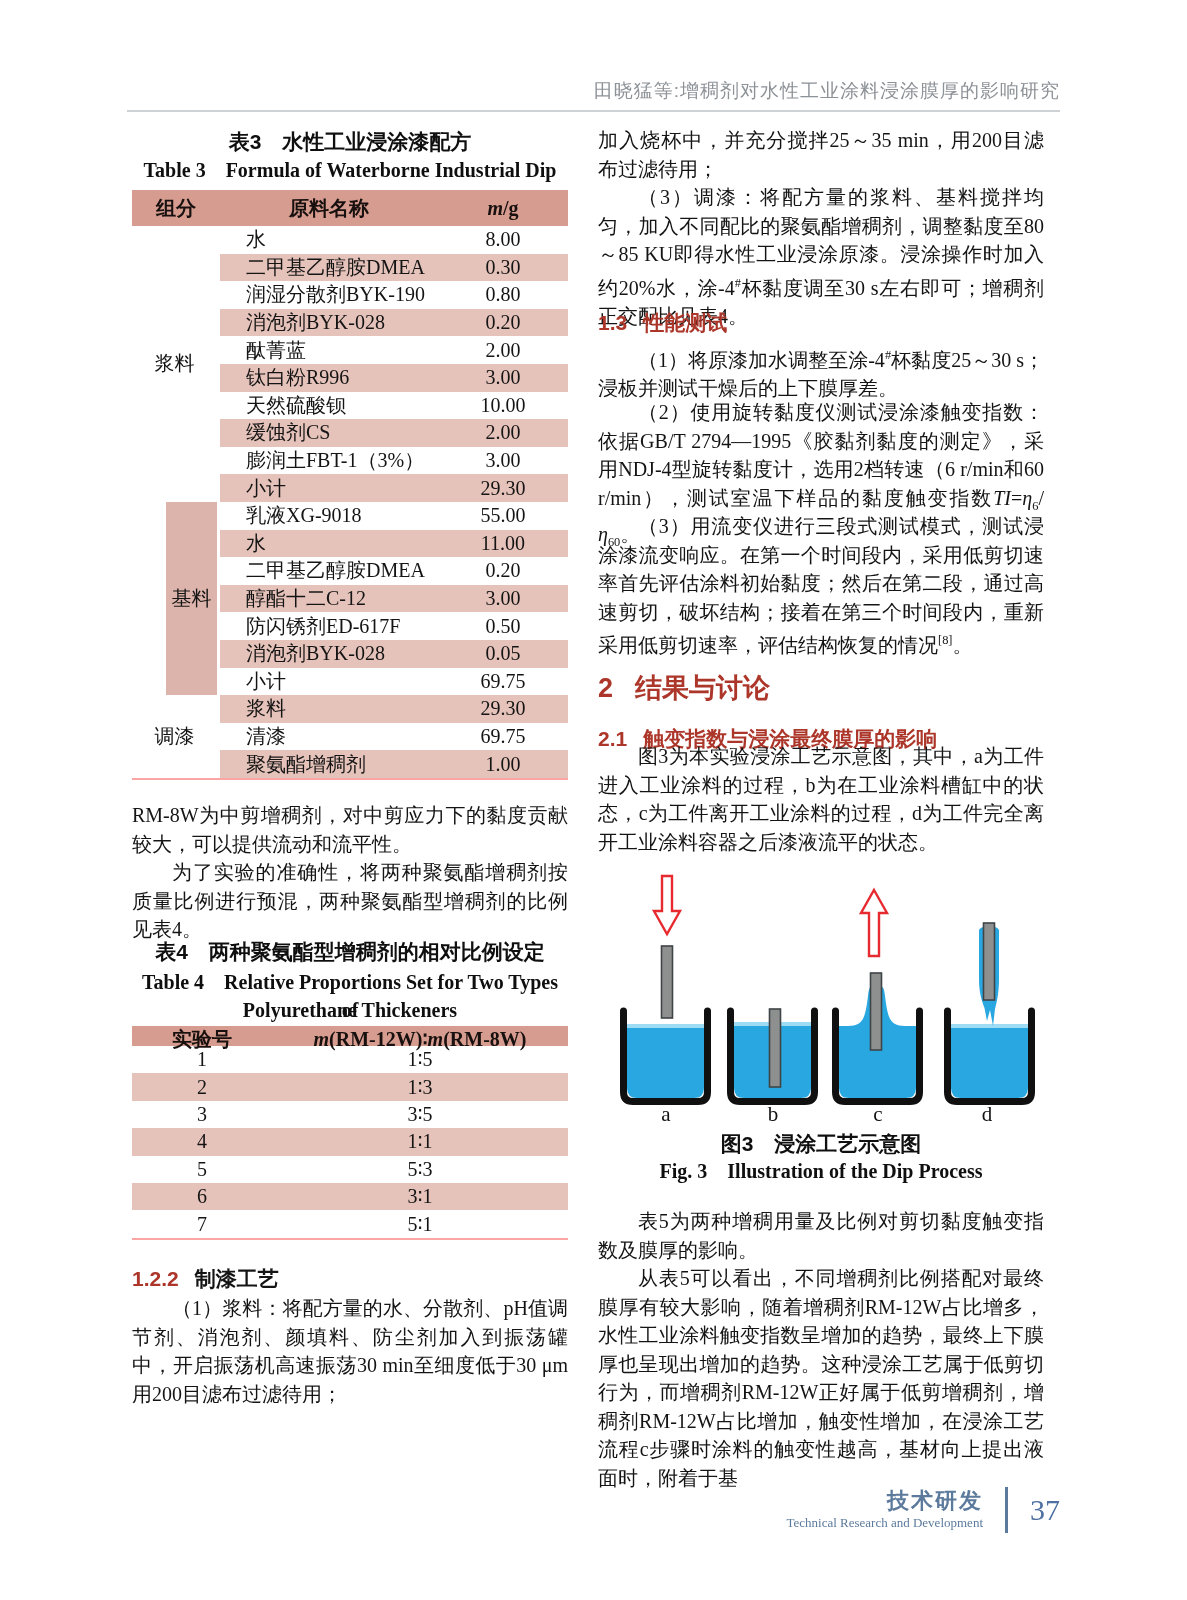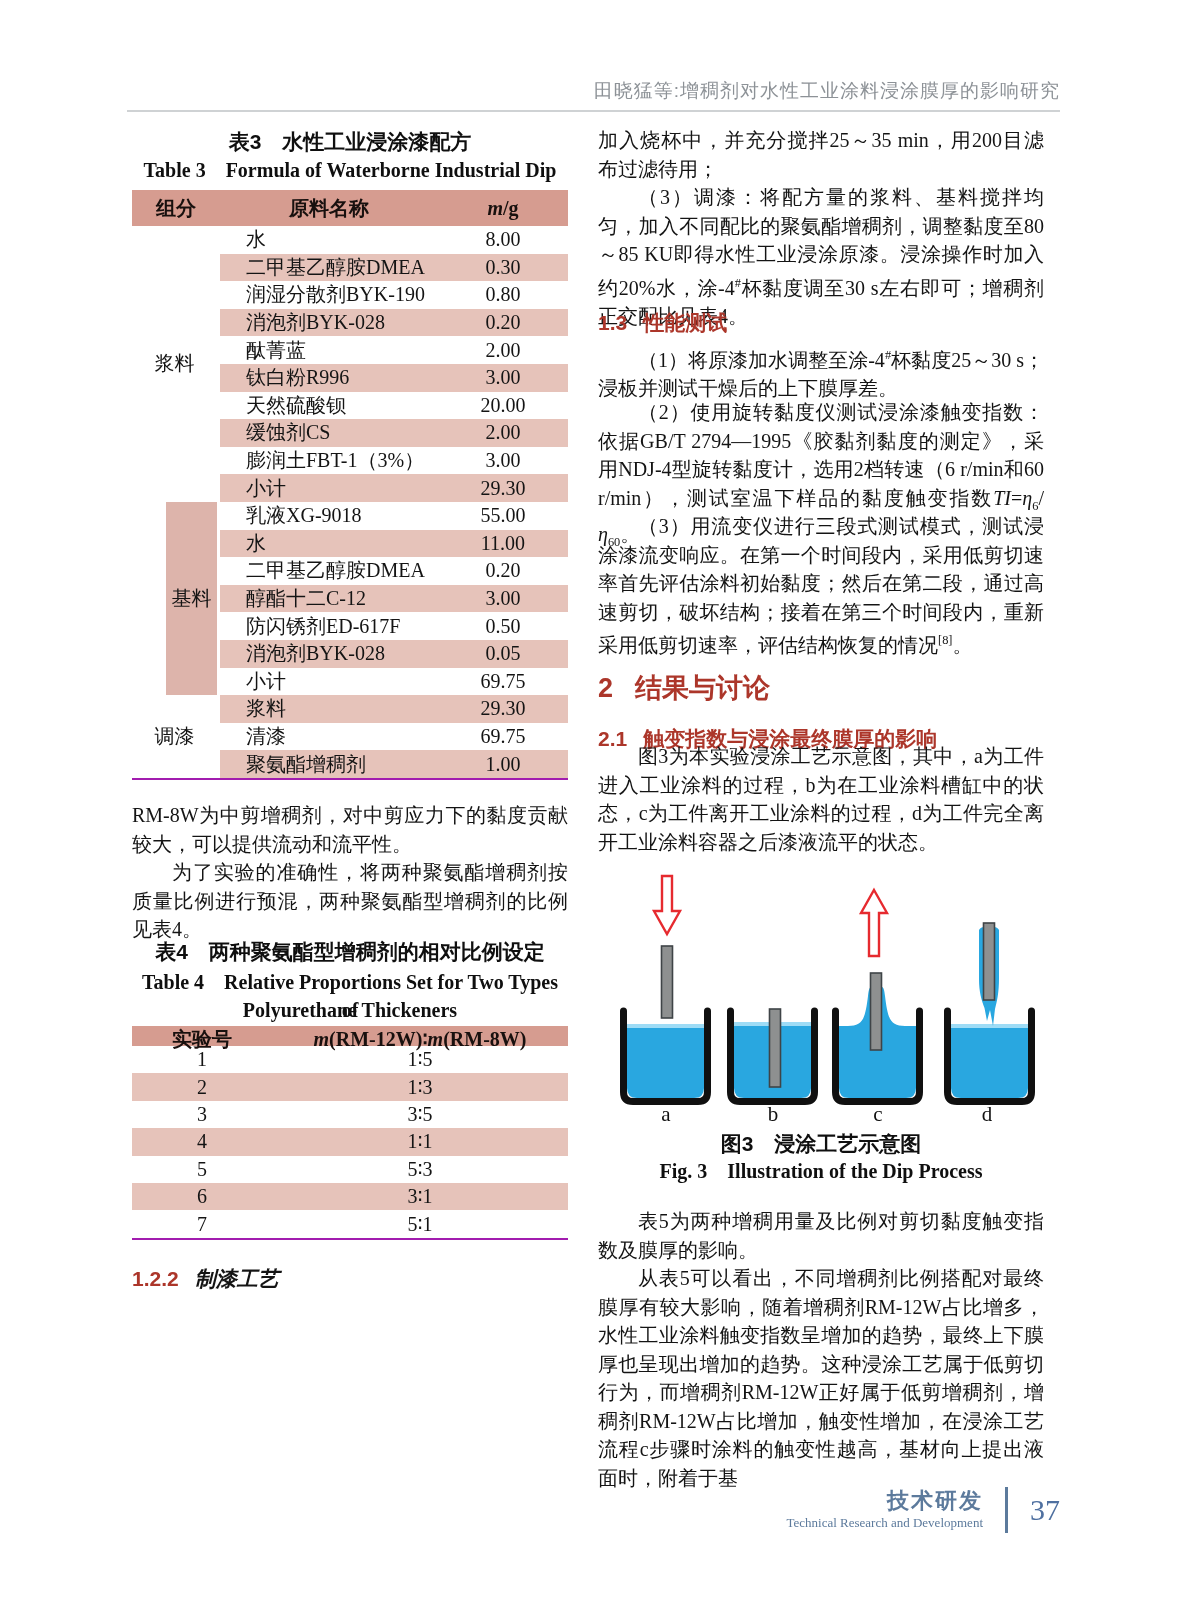--- a/index.html
+++ b/index.html
@@ -20,34 +20,34 @@
   .seg-i{font-style:italic;}
 
   .tt-zh{font:bold 21px/28px "Liberation Sans","DejaVu Sans",sans-serif;text-align:center;color:#0f0f0f;}
   .tt-en{font:bold 20px/28px "Liberation Serif","DejaVu Serif",serif;text-align:center;color:#0f0f0f;}
 
   .t3-head,.t4-head{display:grid;align-items:center;background:#d69c90;border-top:2px solid #c78highlight;}
   .t3-head{grid-template-columns:88px 218px 130px;height:36px;}
   .t4-head{grid-template-columns:140px 296px;height:20px;}
   .t3-body{display:grid;grid-template-columns:88px 218px 130px;grid-auto-rows:27.6px;}
   .t4-body{display:grid;grid-template-columns:140px 296px;grid-auto-rows:27.4px;}
-  .tbl{font:20px/27px "Liberation Serif","DejaVu Serif",serif;border-bottom:2px solid #a21caf;}
+  .tbl{font:20px/27px "Liberation Serif","DejaVu Serif",serif;border-bottom:2px solid #fca5a5;}
   .cell{display:flex;align-items:center;}
   .cell.ctr,.hc.ctr{justify-content:center;text-align:center;}
   .cell.name{padding-left:26px;}
   .cell.val{justify-content:center;}
   .cell.stripe{background:#e6c3ba;}
   .cell.group{justify-content:center;border-right:3px solid #fff;}
   .cell.group.hl{background:#ddb4ab;}
   .hc{display:flex;align-items:center;font-weight:600;color:#18100e;}
   .hc.name-h{justify-content:center;}
 
   .h-small{font:bold 21px/30px "Liberation Sans","DejaVu Sans",sans-serif;color:#ac362a;}
   .h-small .num{margin-right:16px;}
-  .h-small .blk{color:#141414;font-style:italic;}
+  .h-small .blk{color:#141414;}
   .h-big{font:bold 27px/40px "Liberation Sans","DejaVu Sans",sans-serif;color:#ac362a;}
   .h-big .num{margin-right:22px;}
 
   .cap-zh{font:bold 21px/27px "Liberation Sans","DejaVu Sans",sans-serif;text-align:center;color:#0f0f0f;}
   .cap-en{font:bold 20px/28px "Liberation Serif","DejaVu Serif",serif;text-align:center;color:#0f0f0f;}
 
   .footer{top:1487px;right:127px;display:flex;align-items:center;gap:22px;}
   .f-txt{text-align:right;color:#5c7a9c;}
   .f-zh{font:bold 22px/26px "Liberation Sans","DejaVu Sans",sans-serif;letter-spacing:2px;}
   .f-en{font:13px/18px "Liberation Serif","DejaVu Serif",serif;}
@@ -82,21 +82,21 @@
         <div class="cell val stripe">0.30</div>
         <div class="cell name">润湿分散剂BYK-190</div>
         <div class="cell val">0.80</div>
         <div class="cell name stripe">消泡剂BYK-028</div>
         <div class="cell val stripe">0.20</div>
         <div class="cell name">酞菁蓝</div>
         <div class="cell val">2.00</div>
         <div class="cell name stripe">钛白粉R996</div>
         <div class="cell val stripe">3.00</div>
         <div class="cell name">天然硫酸钡</div>
-        <div class="cell val">20.00</div>
+        <div class="cell val">10.00</div>
         <div class="cell name stripe">缓蚀剂CS</div>
         <div class="cell val stripe">2.00</div>
         <div class="cell name">膨润土FBT-1（3%）</div>
         <div class="cell val">3.00</div>
         <div class="cell name stripe">小计</div>
         <div class="cell val stripe">29.30</div>
         <div class="cell group hl" style="grid-area: span 7 / 1; margin-left: 34px;">基料</div>
         <div class="cell name">乳液XG-9018</div>
         <div class="cell val">55.00</div>
         <div class="cell name stripe">水</div>
@@ -152,20 +152,21 @@
         <div class="cell ctr stripe">6</div>
         <div class="cell ctr stripe">3∶1</div>
         <div class="cell ctr">7</div>
         <div class="cell ctr">5∶1</div>
       </div>
   </div>
 
   <div class="abs lc h-small" style="top:1264px">
     <span class="num">1.2.2</span><span class="blk">制漆工艺</span>
   </div>
+  <p class="abs lc body ind" style="top:1294px;margin:0">（1）浆料：将配方量的水、分散剂、pH值调节剂、消泡剂、颜填料、防尘剂加入到振荡罐中，开启振荡机高速振荡30 min至细度低于30 μm用200目滤布过滤待用；</p>
 
   <p class="abs rc body" style="top:126px;margin:0">加入烧杯中，并充分搅拌25～35 min，用200目滤布过滤待用；</p>
   <p class="abs rc body ind" style="top:183px;margin:0"><span>（3）调漆：将配方量的浆料、基料搅拌均匀，加入不同配比的聚氨酯增稠剂，调整黏度至80～85 KU即得水性工业浸涂原漆。浸涂操作时加入约20%水，涂-4</span><span class="seg-sup">#</span><span>杯黏度调至30 s左右即可；增稠剂正交配比见表4。</span></p>
 
   <div class="abs rc h-small" style="top:308px">
     <span class="num">1.3</span><span>性能测试</span>
   </div>
 
   <p class="abs rc body ind" style="top:341px;margin:0"><span>（1）将原漆加水调整至涂-4</span><span class="seg-sup">#</span><span>杯黏度25～30 s；浸板并测试干燥后的上下膜厚差。</span></p>
   <p class="abs rc body ind" style="top:398px;margin:0"><span>（2）使用旋转黏度仪测试浸涂漆触变指数：依据GB/T 2794—1995《胶黏剂黏度的测定》，采用NDJ-4型旋转黏度计，选用2档转速（6 r/min和60 r/min），测试室温下样品的黏度触变指数</span><span class="seg-i">TI</span><span>=</span><span class="seg-i">η</span><span class="seg-sub">6</span><span>/</span><span class="seg-i">η</span><span class="seg-sub">60</span><span>。</span></p>

